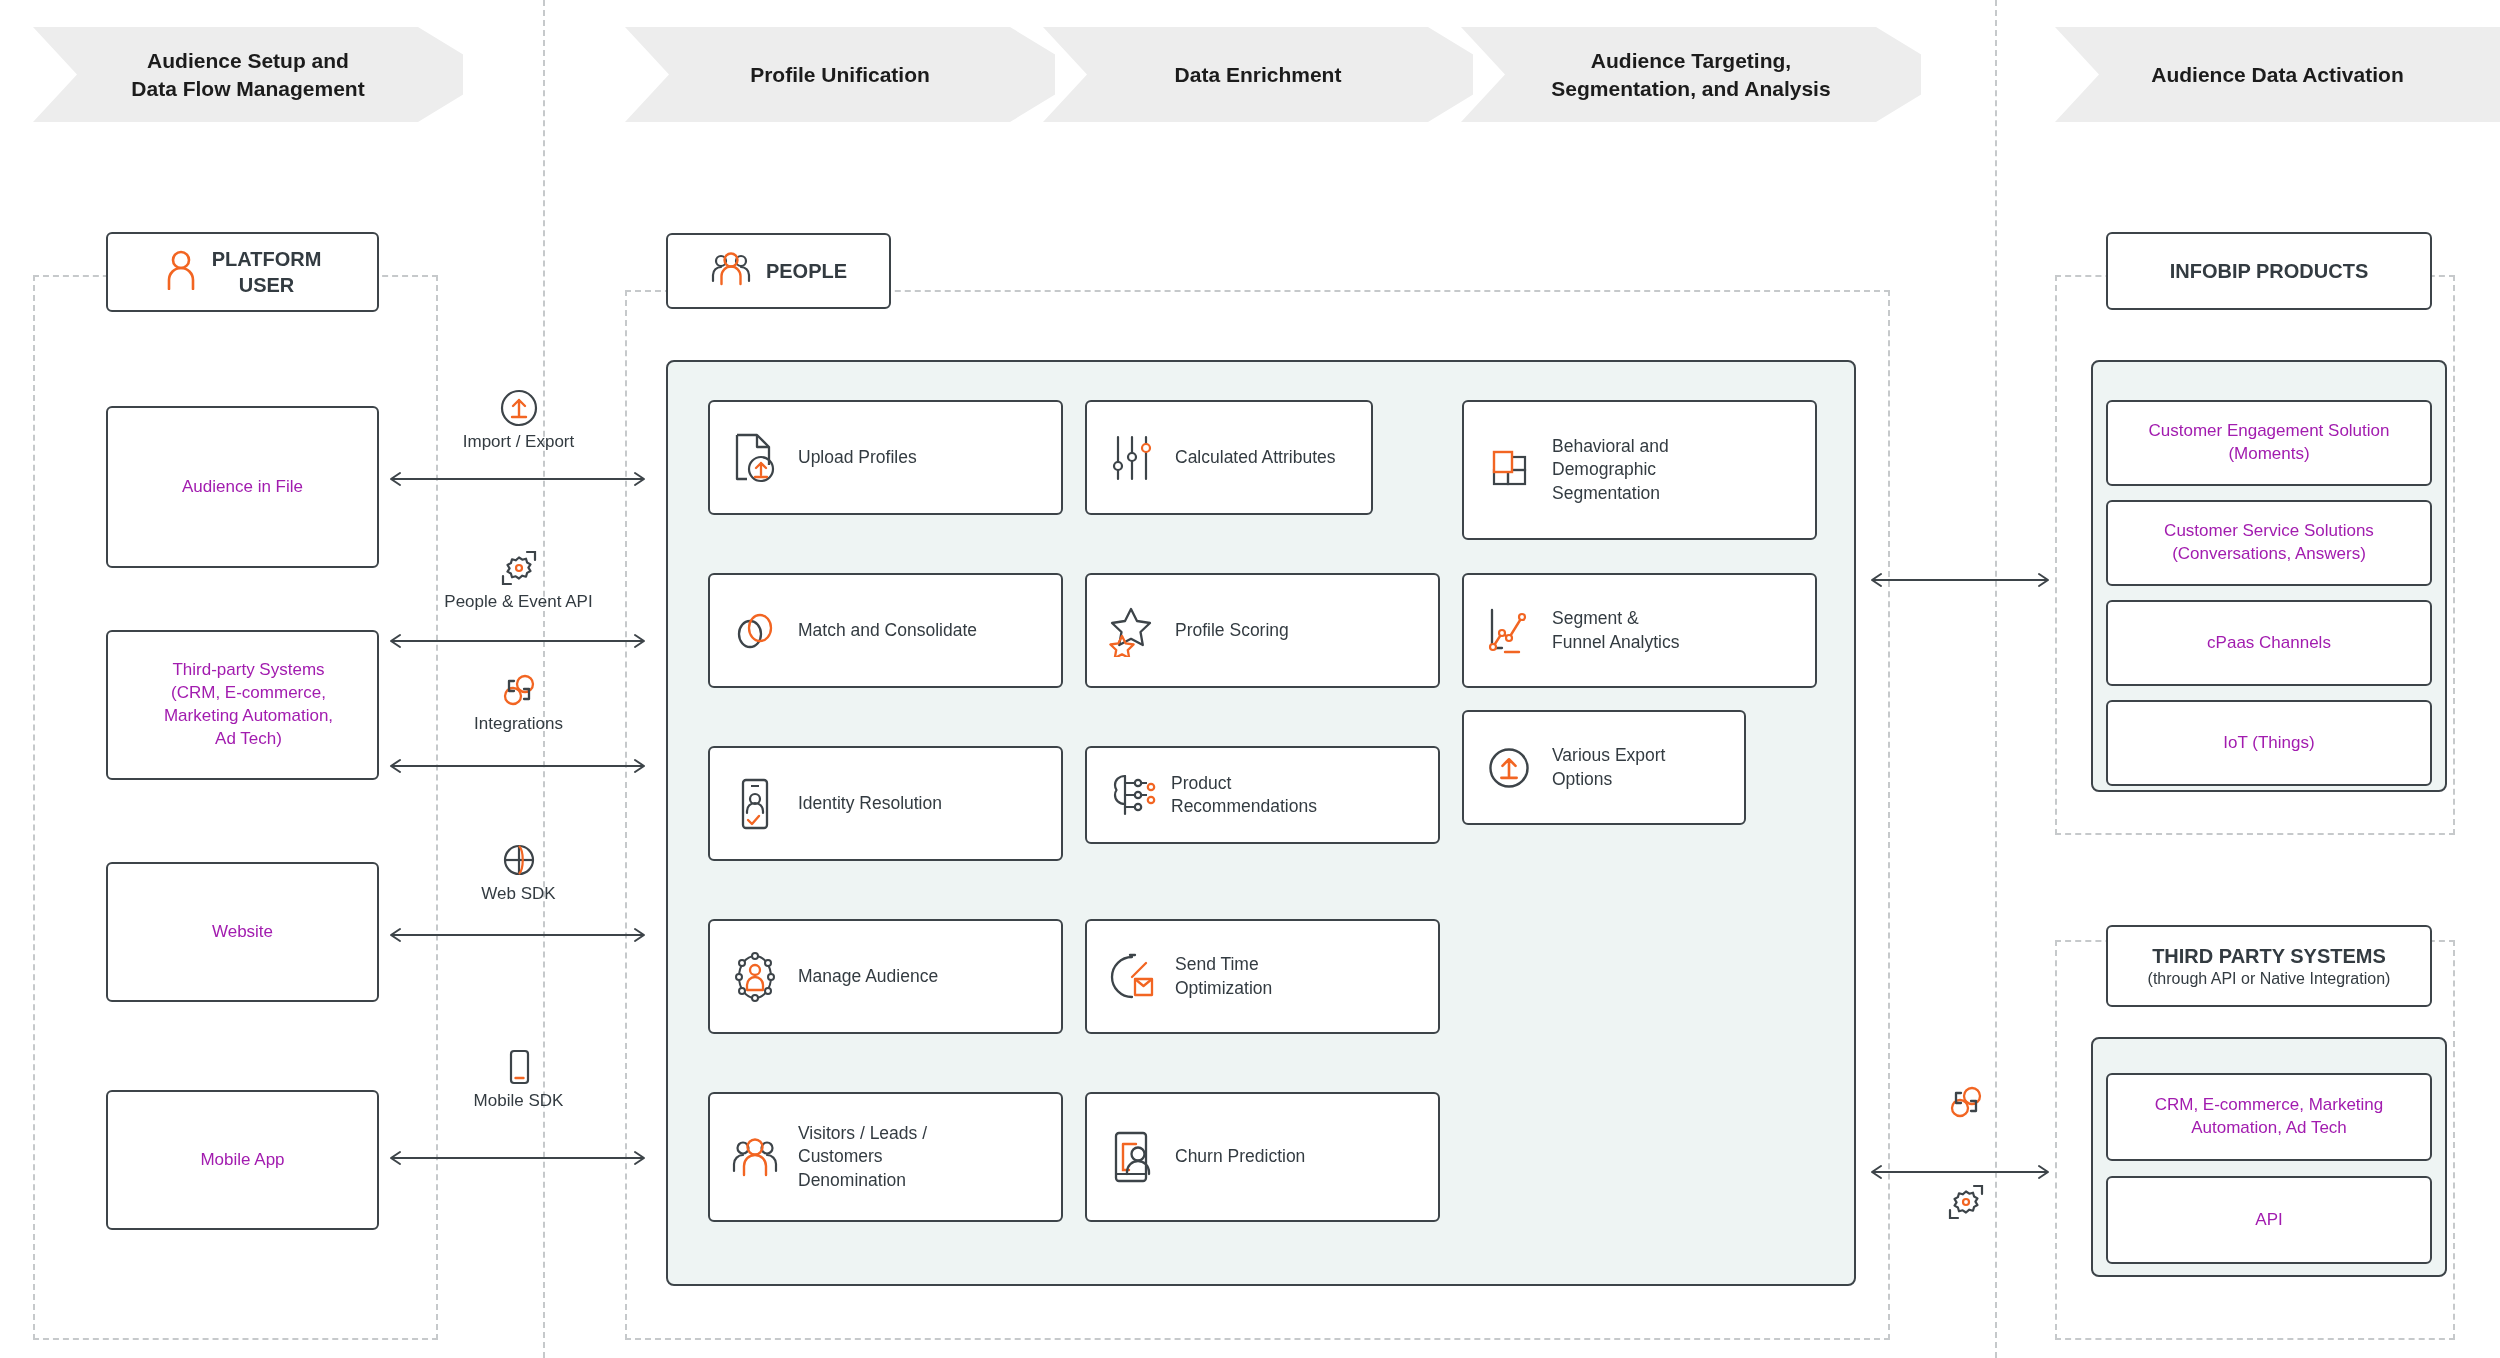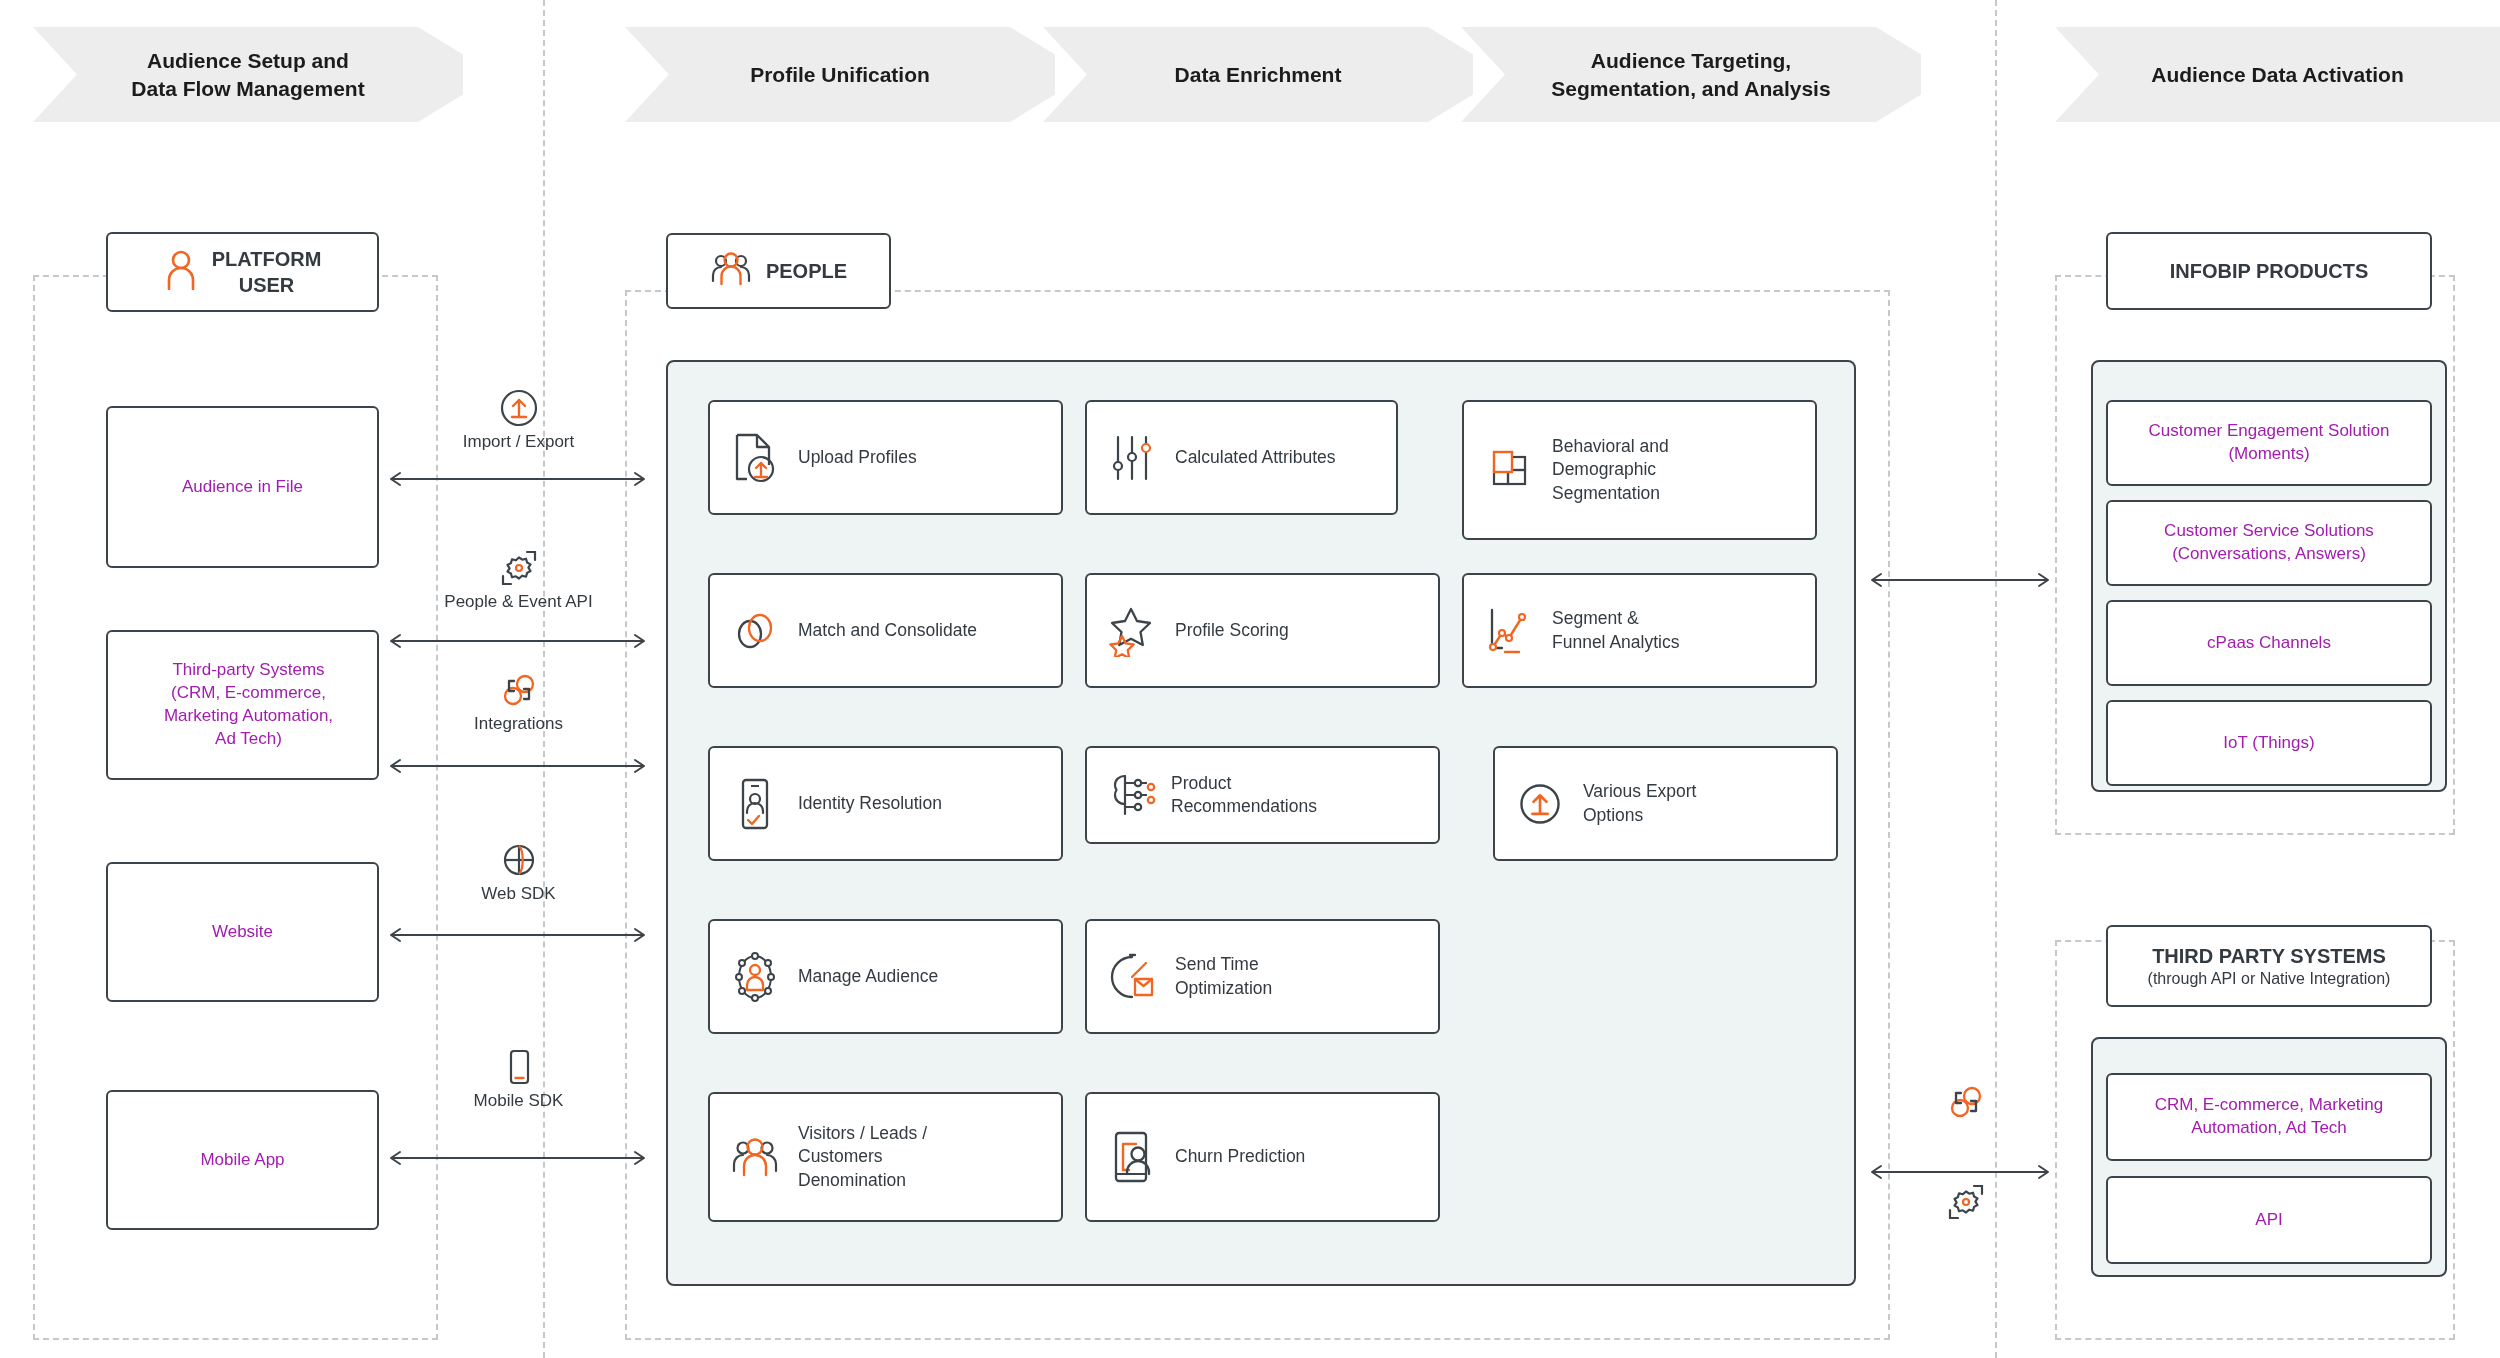--- a/index.html
+++ b/index.html
@@ -337,21 +337,21 @@
         <path d="M14 38v-9a11 11 0 0 1 22 0v9" stroke="#f26522" stroke-width="2.4" stroke-linecap="round"></path>
       </svg>
     </span>
     <span class="lbl">
       <span>Visitors / Leads /</span><br>
       <span>Customers</span><br>
       <span>Denomination</span>
     </span>
   </div>
 
-  <div class="card" style="left:1085px; top:400px; width:313px; height:115px;">
+  <div class="card" style="left:1085px; top:400px; width:288px; height:115px;">
     <span class="ico">
       <svg width="48" height="50" viewBox="0 0 48 50" fill="none" xmlns="http://www.w3.org/2000/svg">
         <path d="M10 4v42M24 4v42M38 4v42" stroke="#3d4449" stroke-width="2.2" stroke-linecap="round"></path>
         <circle cx="10" cy="33" r="4" fill="#fff" stroke="#3d4449" stroke-width="2.2"></circle>
         <circle cx="24" cy="24" r="4" fill="#fff" stroke="#3d4449" stroke-width="2.2"></circle>
         <circle cx="38" cy="15" r="4" fill="#fff" stroke="#f26522" stroke-width="2.2"></circle>
       </svg>
     </span>
     <span class="lbl"><span>Calculated Attributes</span></span>
   </div>
@@ -443,21 +443,21 @@
         <circle cx="39" cy="12" r="3" fill="#fff" stroke="#f26522" stroke-width="2.2"></circle>
         <path d="M22 47h14" stroke="#f26522" stroke-width="2.4" stroke-linecap="round"></path>
       </svg>
     </span>
     <span class="lbl">
       <span>Segment &amp;</span><br>
       <span>Funnel Analytics</span>
     </span>
   </div>
 
-  <div class="card" style="left:1462px; top:746px; width:345px; height:115px;margin-left:31px;">
+  <div class="card" style="left:1462px; top:710px; width:284px; height:115px;">
     <span class="ico">
       <svg width="48" height="48" viewBox="0 0 44 44" fill="none" xmlns="http://www.w3.org/2000/svg">
         <circle cx="22" cy="22" r="17" stroke="#3d4449" stroke-width="2.2"></circle>
         <path d="M22 30V14M22 14l-6 6M22 14l6 6" stroke="#f26522" stroke-width="2.4" stroke-linecap="round" stroke-linejoin="round"></path>
         <path d="M15 31h14" stroke="#f26522" stroke-width="2.4" stroke-linecap="round"></path>
       </svg>
     </span>
     <span class="lbl">
       <span>Various Export</span><br>
       <span>Options</span>

